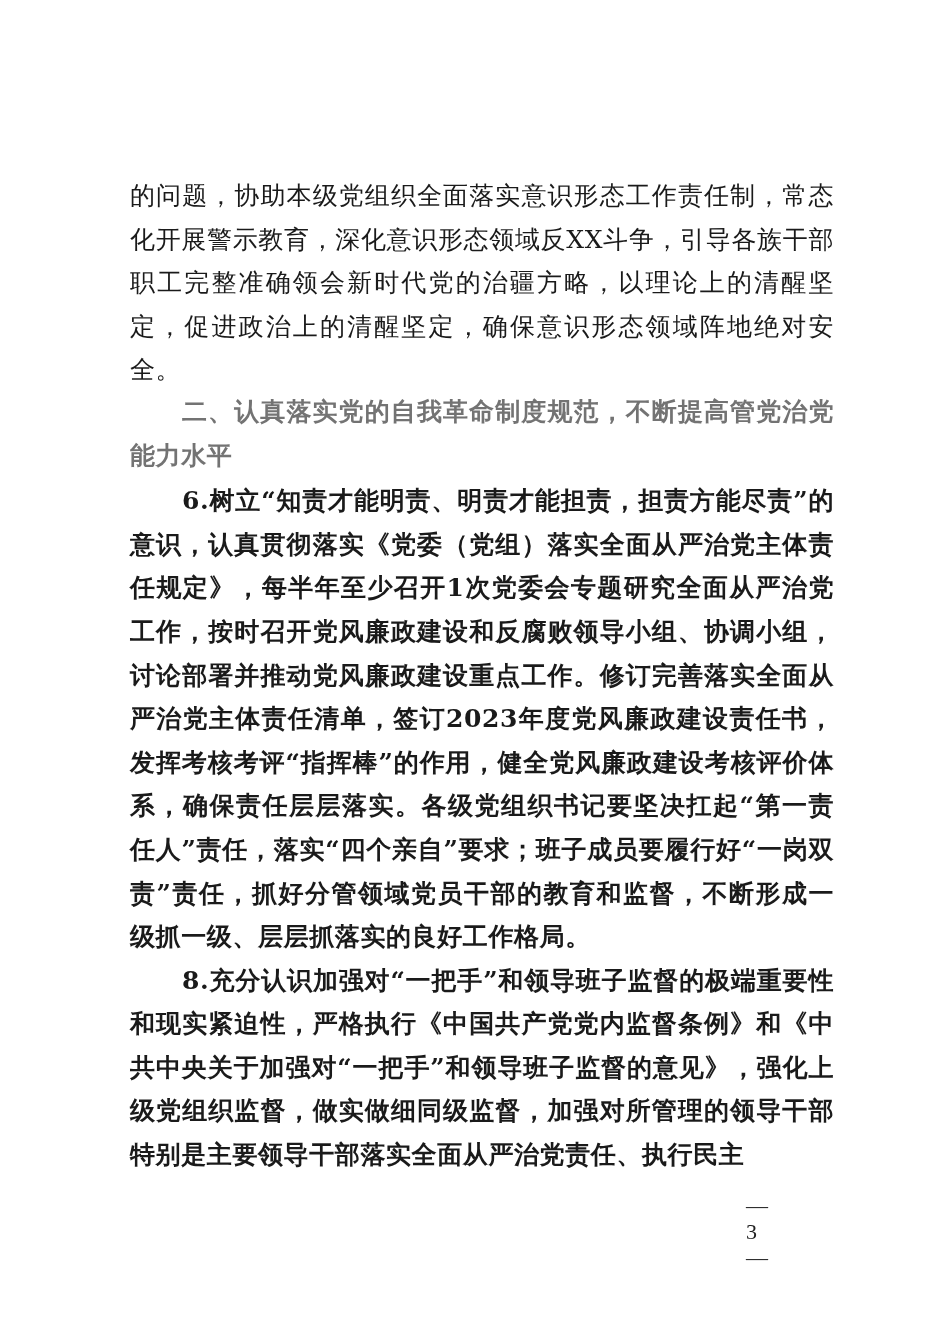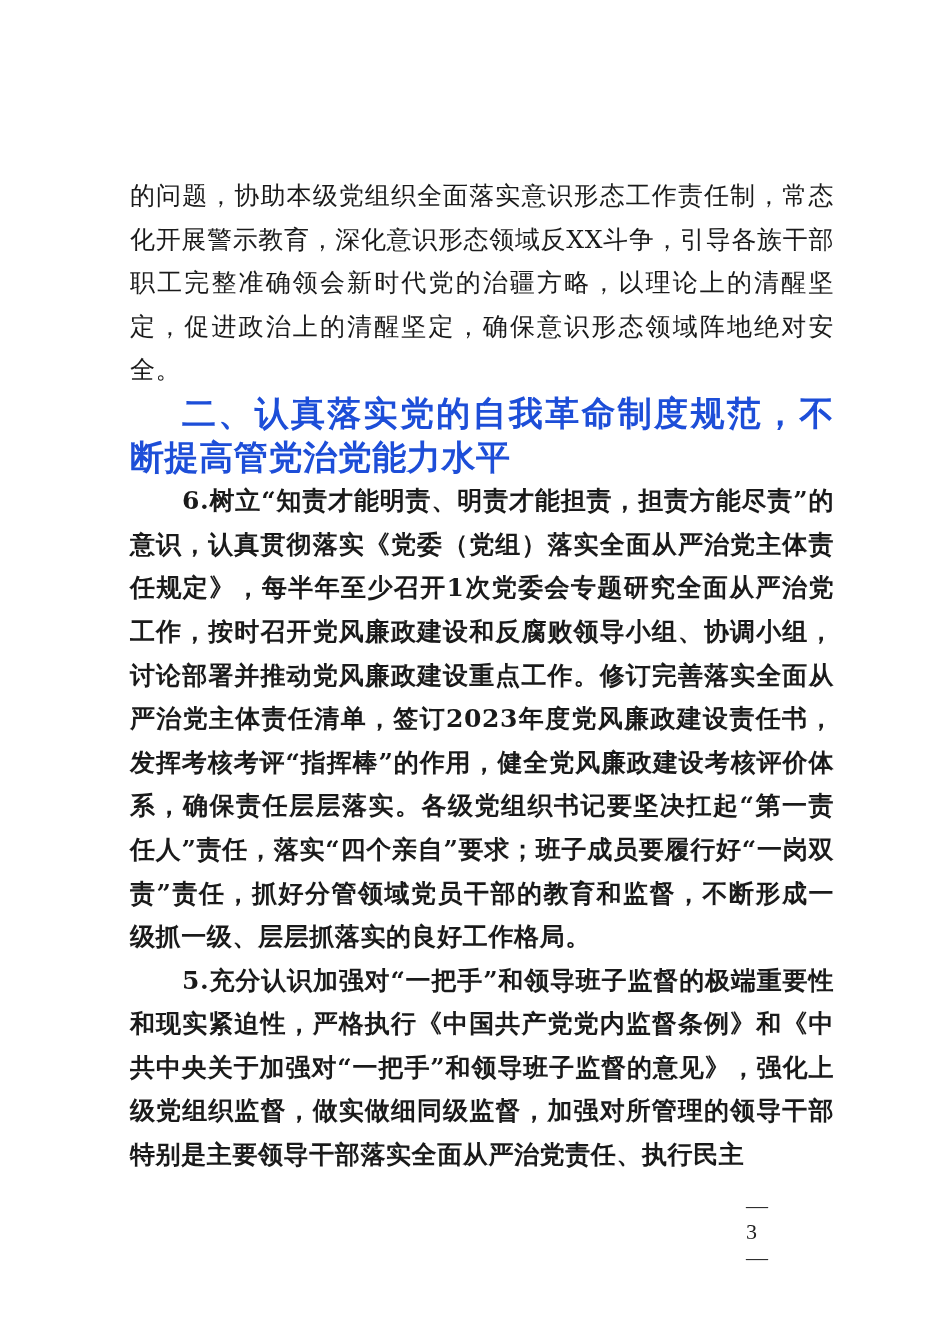--- a/index.html
+++ b/index.html
@@ -7,33 +7,33 @@
   .page { position: absolute; left: 0; top: 0; width: 761px; height: 1344px; background: #fff; }
   .content {
     position: absolute; left: 130px; top: 174px; width: 704px;
     font-family: "DejaVu Serif", "Liberation Serif", serif;
     font-size: 25px; line-height: 43.6px; color: #1a1a1a;
     text-align: justify; letter-spacing: 0.6px;
   }
   .content p { margin: 0; }
   .indent { text-indent: 52px; font-weight: bold; }
   .heading {
-    font-family: Liberation Sans, sans-serif;
-    font-weight: bold; font-size: 34px; color: #1d4ed8;
+    font-family: Liberation Mono, monospace;
+    font-weight: bold; font-size: 25px; color: #737373;
   }
   .footer {
     position: absolute; left: 746px; top: 1193px;
     font-family: "Liberation Serif", "DejaVu Serif", serif;
     font-size: 22px; color: #222;
   }
 </style>
 </head>
 <body>
 
 <div class="page">
   <div class="content">
     <p class="body-text">的问题，协助本级党组织全面落实意识形态工作责任制，常态化开展警示教育，深化意识形态领域反XX斗争，引导各族干部职工完整准确领会新时代党的治疆方略，以理论上的清醒坚定，促进政治上的清醒坚定，确保意识形态领域阵地绝对安全。</p>
     <p class="heading indent">二、认真落实党的自我革命制度规范，不断提高管党治党能力水平</p>
     <p class="body-text indent">6.树立“知责才能明责、明责才能担责，担责方能尽责”的意识，认真贯彻落实《党委（党组）落实全面从严治党主体责任规定》，每半年至少召开1次党委会专题研究全面从严治党工作，按时召开党风廉政建设和反腐败领导小组、协调小组，讨论部署并推动党风廉政建设重点工作。修订完善落实全面从严治党主体责任清单，签订2023年度党风廉政建设责任书，发挥考核考评“指挥棒”的作用，健全党风廉政建设考核评价体系，确保责任层层落实。各级党组织书记要坚决扛起“第一责任人”责任，落实“四个亲自”要求；班子成员要履行好“一岗双责”责任，抓好分管领域党员干部的教育和监督，不断形成一级抓一级、层层抓落实的良好工作格局。</p>
-    <p class="body-text indent">5.充分认识加强对“一把手”和领导班子监督的极端重要性和现实紧迫性，严格执行《中国共产党党内监督条例》和《中共中央关于加强对“一把手”和领导班子监督的意见》，强化上级党组织监督，做实做细同级监督，加强对所管理的领导干部特别是主要领导干部落实全面从严治党责任、执行民主</p>
+    <p class="body-text indent">8.充分认识加强对“一把手”和领导班子监督的极端重要性和现实紧迫性，严格执行《中国共产党党内监督条例》和《中共中央关于加强对“一把手”和领导班子监督的意见》，强化上级党组织监督，做实做细同级监督，加强对所管理的领导干部特别是主要领导干部落实全面从严治党责任、执行民主</p>
   </div>
   <div class="footer">— 3 —</div>
 </div>
 
 </body></html>

